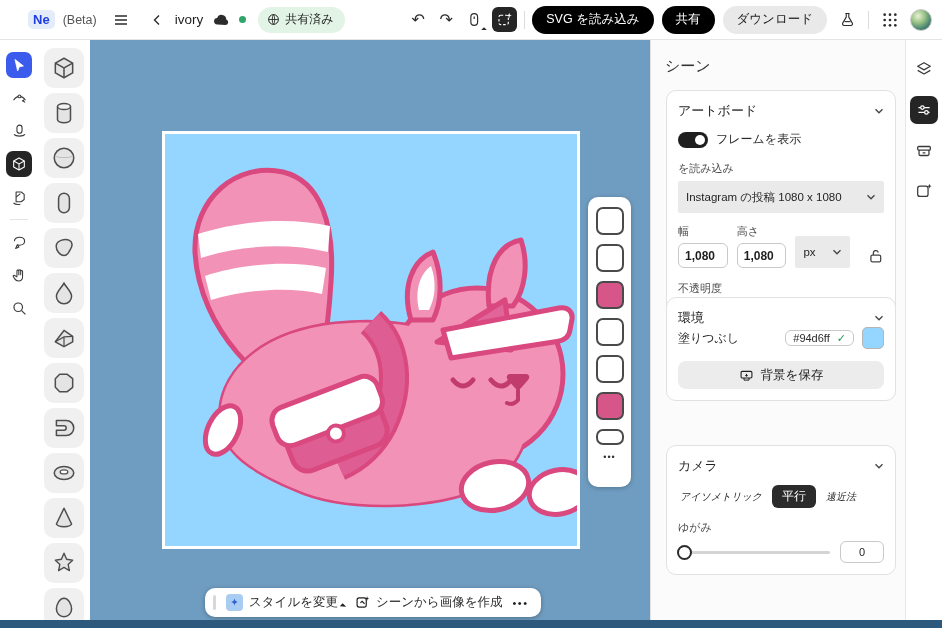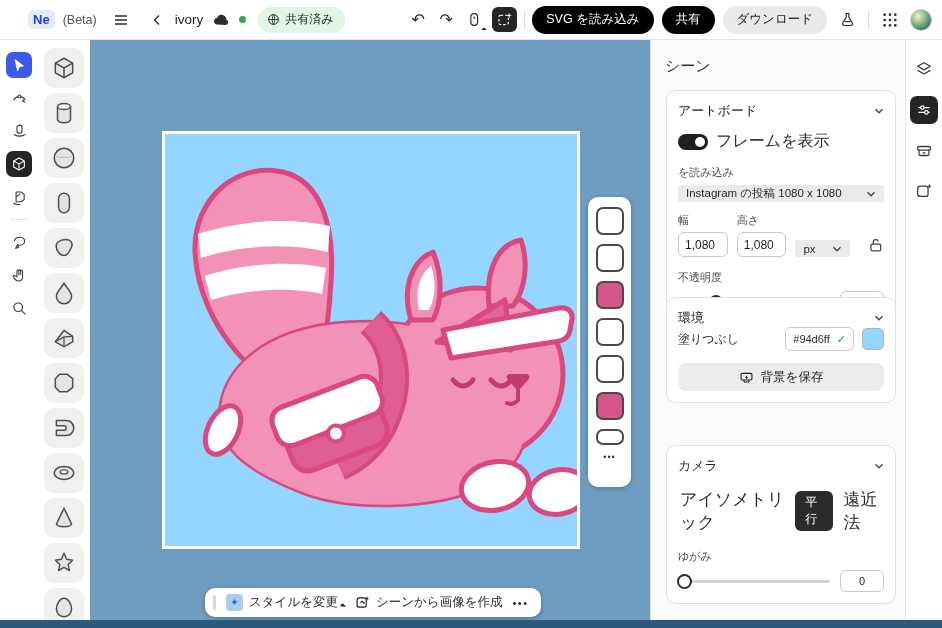--- a/index.html
+++ b/index.html
@@ -60,31 +60,31 @@
   .bb-ico { width:17px; height:17px; border-radius:4px; background:#a9ccf2; display:flex; align-items:center; justify-content:center; }
   .bb-caret { width:0; height:0; border-left:4px solid transparent; border-top:5px solid #1f1f1f; transform:rotate(-45deg); margin:8px 0 0 -3px; }
   .bb-dots { font-size:11px; letter-spacing:1.5px; color:#1f1f1f; cursor:pointer; }
 
   
   #props { left:650px; top:40px; width:255px; bottom:8px; background:#fbfbfb; border-left:1px solid #e2e2e2; z-index:10; }
   .panel-title { position:absolute; left:14px; top:17px; font-size:15px; color:#333; }
   .card { position:absolute; left:15px; width:230px; background:#fff; border:1px solid #e1e1e1; border-radius:10px; padding:11px 11px; }
   .card-head { display:flex; align-items:center; justify-content:space-between; font-size:13px; color:#1f1f1f; cursor:pointer; }
   .lbl { font-size:11px; color:#4f4f4f; }
-  .select { background:#eaeaea; border-radius:2px; height:17px; display:flex; align-items:center; justify-content:space-between; padding:0 8px; font-size:11.5px; color:#1f1f1f; cursor:pointer; }
-  .txt-input { border:1px solid #c9c9c9; border-radius:6px; height:25px; font-size:12px; padding:0 6px; width:100%; font-family:inherit; color:#1f1f1f; background:#fff; }
+  .select { background:#eaeaea; border-radius:2px; height:32px; display:flex; align-items:center; justify-content:space-between; padding:0 8px; font-size:11.5px; color:#1f1f1f; cursor:pointer; }
+  .txt-input { border:1px solid #c9c9c9; border-radius:6px; height:25px; font-size:12px; padding:0 6px; width:100%; font-family:inherit; color:#1f1f1f; background:#fff;font-weight:bold; }
   .val-box { border:1px solid #c9c9c9; border-radius:6px; height:22px; width:44px; font-size:11px; text-align:center; font-family:inherit; color:#1f1f1f; background:#fff; }
   .toggle { width:30px; height:16px; border-radius:9px; background:#1f1f1f; position:relative; cursor:pointer; flex:none; }
   .toggle .knob { position:absolute; right:3px; top:3px; width:10px; height:10px; border-radius:50%; background:#fff; }
   .slider { position:relative; height:14px; flex:1; cursor:pointer; }
   .slider .track { position:absolute; left:0; right:0; top:6px; height:2.5px; background:#d4d4d4; border-radius:2px; }
   .slider .fill { position:absolute; left:0; top:6px; height:2.5px; background:#2b2b2b; border-radius:2px; }
   .slider .thumb { position:absolute; top:0; width:14px; height:14px; border-radius:50%; background:#fff; border:2px solid #2b2b2b; }
   .seg-on { background:#2b2b2b; color:#fff; border-radius:6px; padding:3px 10px; font-size:12px; cursor:pointer; }
-  .seg-off { font-size:17px; color:#2c2c2c; padding:3px 2px; cursor:pointer; }
+  .seg-off { font-size:10px; color:#2c2c2c; padding:3px 2px; cursor:pointer;font-style:italic; }
   .gray-btn { background:#ececec; border-radius:8px; height:28px; display:flex; align-items:center; justify-content:center; gap:7px; font-size:12.5px; color:#1f1f1f; cursor:pointer; }
   .chev { width:10px; height:10px; flex:none; }
 
   
   #right-rail { left:905px; top:40px; width:37px; bottom:8px; background:#fff; border-left:1px solid #e8e8e8; display:flex; flex-direction:column; align-items:center; padding-top:16px; gap:14px; z-index:10; }
 </style>
 </head>
 <body>
 
 <div id="app">
@@ -442,21 +442,21 @@
       <div class="card-head">
         <span>アートボード</span>
         <svg class="chev" viewBox="0 0 10 10">
             <path d="M1.5 3.2 5 6.8 8.5 3.2" stroke="#444" stroke-width="1.3" fill="none"></path>
           </svg>
       </div>
       <div class="flex" style="margin-top:11px;gap:8px">
         <div class="toggle">
             <span class="knob"></span>
           </div>
-        <span style="font-size:16px">フレームを表示</span>
+        <span style="font-size:12px">フレームを表示</span>
       </div>
       <div class="lbl" style="margin-top:13px">を読み込み</div>
       <div class="select" style="margin-top:5px">
         <span>Instagram の投稿 1080 x 1080</span>
         <svg class="chev" viewBox="0 0 10 10">
             <path d="M1.5 3.2 5 6.8 8.5 3.2" stroke="#444" stroke-width="1.3" fill="none"></path>
           </svg>
       </div>
       <div class="flex" style="margin-top:11px;gap:9px;align-items:flex-end">
         <div style="width:51px">
@@ -492,21 +492,21 @@
 
     <div class="card" style="top:257px">
       <div class="card-head">
         <span>環境</span>
         <svg class="chev" viewBox="0 0 10 10">
             <path d="M1.5 3.2 5 6.8 8.5 3.2" stroke="#444" stroke-width="1.3" fill="none"></path>
           </svg>
       </div>
       <div class="flex" style="gap:8px">
         <span style="font-size:12px;flex:1">塗りつぶし</span>
-        <div class="flex" style="border:1px solid #c9c9c9;border-radius:6px;height:24px;padding:0 7px;gap:7px">
+        <div class="flex" style="border:1px solid #c9c9c9;border-radius:6px;height:16px;padding:0 7px;gap:7px">
           <span style="font-size:11px">#94d6ff</span>
           <span style="font-size:11px;color:#1a9a50">✓</span>
         </div>
         <div style="width:22px;height:22px;border-radius:5px;background:#94d6ff;border:1px solid #b5b5b5"></div>
       </div>
       <div class="gray-btn" style="margin-top:12px">
         <svg width="15" height="15" viewBox="0 0 18 18">
             <rect x="2.5" y="4" width="13" height="8" rx="1.5" fill="none" stroke="#1f1f1f" stroke-width="1.3"></rect>
             <path d="M6 12v2.5h6V12M9 7v3M7.5 8.5 9 10l1.5-1.5" fill="none" stroke="#1f1f1f" stroke-width="1.2"></path>
           </svg>

